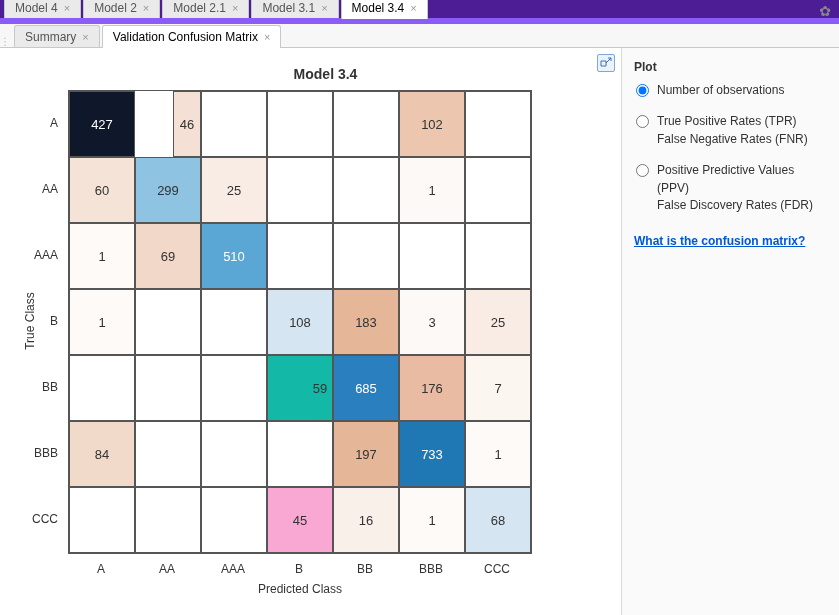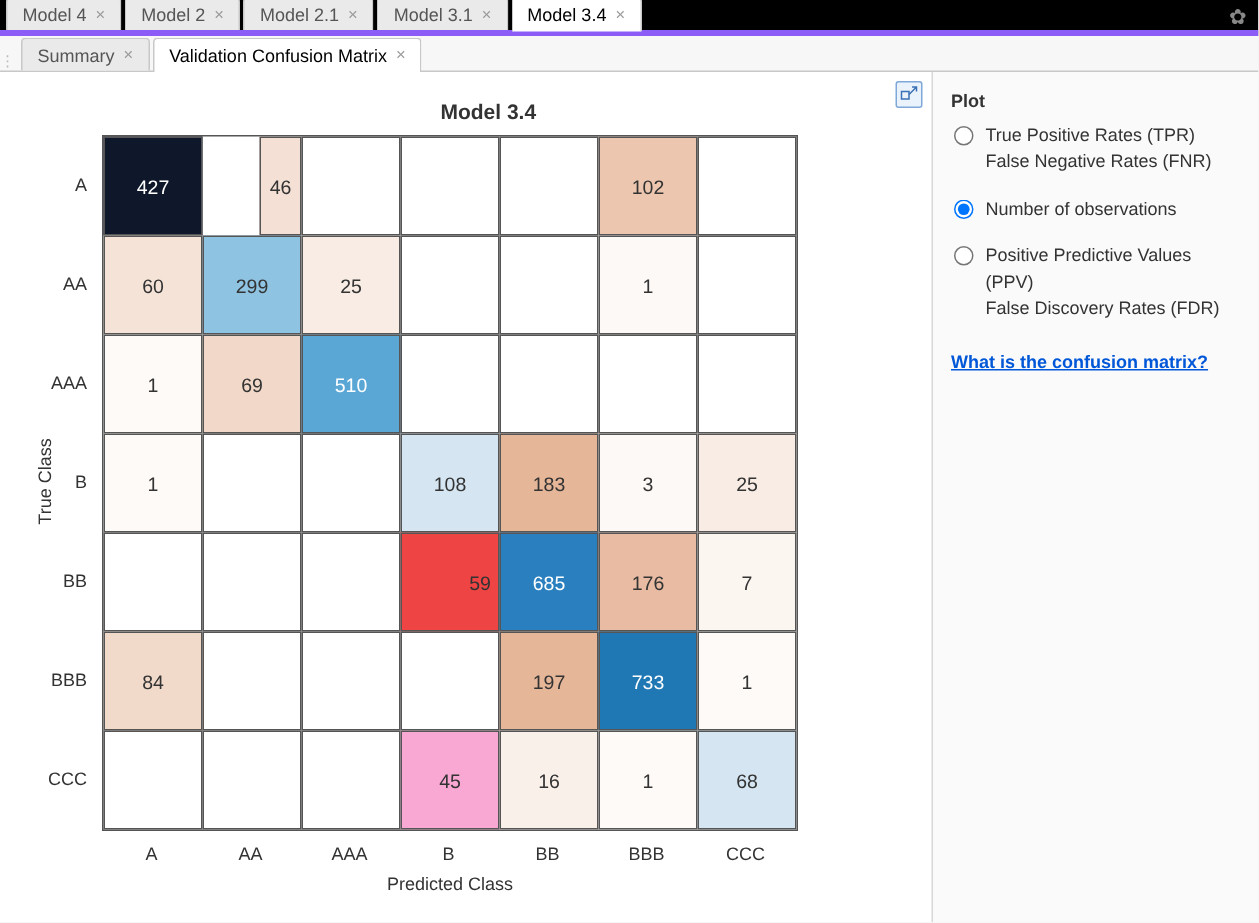--- a/index.html
+++ b/index.html
@@ -1,20 +1,20 @@
 <!DOCTYPE html>
 <html><head>
 <meta charset="utf-8">
 <style>
   * { box-sizing: border-box; }
   html, body { margin:0; padding:0; font-family: Arial, Helvetica, sans-serif; font-size:12px; color:#333; background:#f0f0f0; }
   .window { width:839px; height:615px; background:#f5f5f5; position:relative; overflow:hidden; }
 
   
-  .tabstrip-top { display:flex; align-items:flex-end; height:24px; background:#000000; border-bottom:4px solid #8b5cf6; padding-left:4px; position:relative;}
+  .tabstrip-top { display:flex; align-items:flex-end; height:24px; background:#4c1d95; border-bottom:6px solid #8b5cf6; padding-left:4px; position:relative;}
   .tab-top { display:flex; align-items:center; padding:0 10px; height:22px; margin-right:2px; border:1px solid #c8c8c8; border-bottom:none; background:#eaeaea; color:#555; border-radius:3px 3px 0 0; cursor:pointer; }
   .tab-top.active { background:#fff; color:#000; height:23px; position:relative; top:1px; }
   .tab-top .close { margin-left:6px; color:#999; font-size:11px; }
   .gear { position:absolute; right:8px; top:3px; color:#888; cursor:pointer; font-size:14px;}
 
   
   .tabstrip-sub { display:flex; align-items:flex-end; height:24px; background:#f7f7f7; border-bottom:1px solid #c8c8c8; padding-left:8px; }
   .tab-sub { display:flex; align-items:center; padding:0 10px; height:22px; margin-right:2px; border:1px solid #c8c8c8; border-bottom:none; background:#eaeaea; color:#555; border-radius:3px 3px 0 0; cursor:pointer;}
   .tab-sub.active { background:#fff; color:#000; height:23px; position:relative; top:1px; }
   .tab-sub .close { margin-left:6px; color:#999; font-size:11px;}
@@ -129,21 +129,21 @@
             <div class="cell" style="background: rgb(253, 250, 248);">1</div>
             <div class="cell"></div>
             <div class="cell"></div>
             <div class="cell" style="background: rgb(213, 230, 242);">108</div>
             <div class="cell" style="background: rgb(230, 182, 153);">183</div>
             <div class="cell" style="background: rgb(253, 249, 246);">3</div>
             <div class="cell" style="background: rgb(248, 236, 228);">25</div>
             <div class="cell"></div>
             <div class="cell"></div>
             <div class="cell"></div>
-            <div class="cell" style="background: #ef4444; padding-left: 40px;">59</div>
+            <div class="cell" style="background: #14b8a6; padding-left: 40px;">59</div>
             <div class="cell" style="background: rgb(42, 127, 191); color: #ffffff;">685</div>
             <div class="cell" style="background: rgb(232, 187, 162);">176</div>
             <div class="cell" style="background: rgb(252, 246, 241);">7</div>
             <div class="cell" style="background: rgb(242, 218, 203);">84</div>
             <div class="cell"></div>
             <div class="cell"></div>
             <div class="cell"></div>
             <div class="cell" style="background: rgb(230, 182, 153);">197</div>
             <div class="cell" style="background: rgb(31, 119, 180); color: rgb(255, 255, 255);">733</div>
             <div class="cell" style="background: rgb(253, 250, 248);">1</div>
@@ -165,26 +165,26 @@
             <div class="collabel">CCC</div>
           </div>
       <div class="xlabel">Predicted Class</div>
     </div>
   </div>
 
   <div class="side-panel">
     <h4>Plot</h4>
 
     <label class="radio-row">
+      <input type="radio" name="plotopt" checked="" style="">
+      <span class="lbl">Number of observations</span>
+    </label>
+    <label class="radio-row">
       <input type="radio" name="plotopt" style="">
       <span class="lbl" id="opt1">True Positive Rates (TPR)<br>False Negative Rates (FNR)</span>
-    </label>
-    <label class="radio-row">
-      <input type="radio" name="plotopt" checked="" style="">
-      <span class="lbl">Number of observations</span>
     </label>
     <label class="radio-row">
       <input type="radio" name="plotopt" style="">
       <span class="lbl" id="opt2">Positive Predictive Values (PPV)<br>False Discovery Rates (FDR)</span>
     </label>
 
     <a class="link">What is the confusion matrix?</a>
   </div>
 </div>
 

